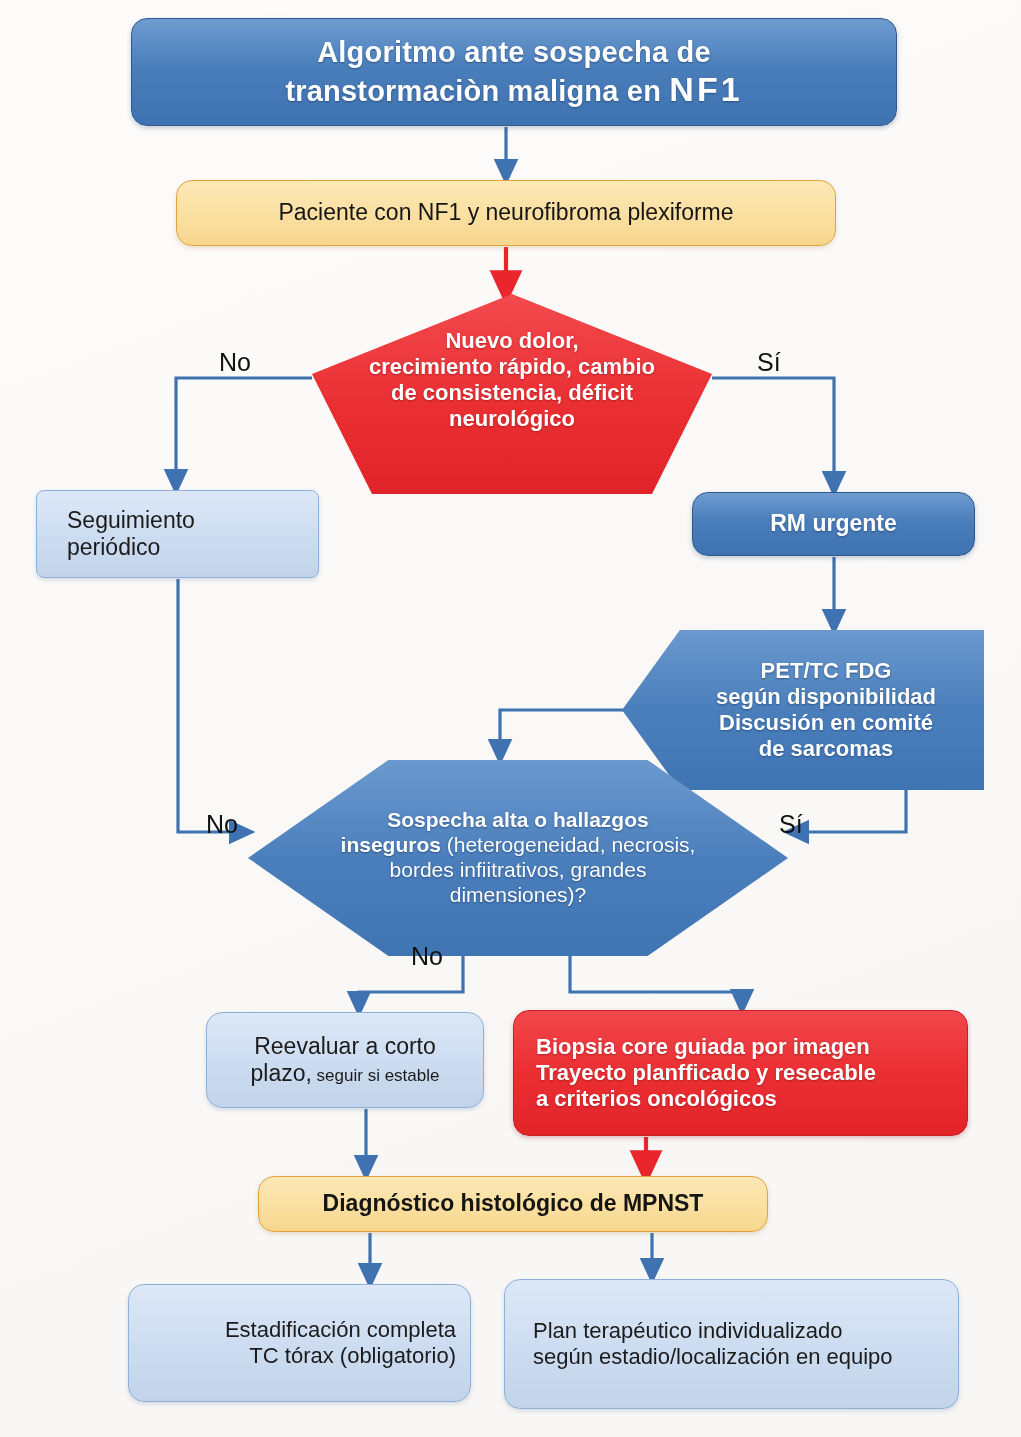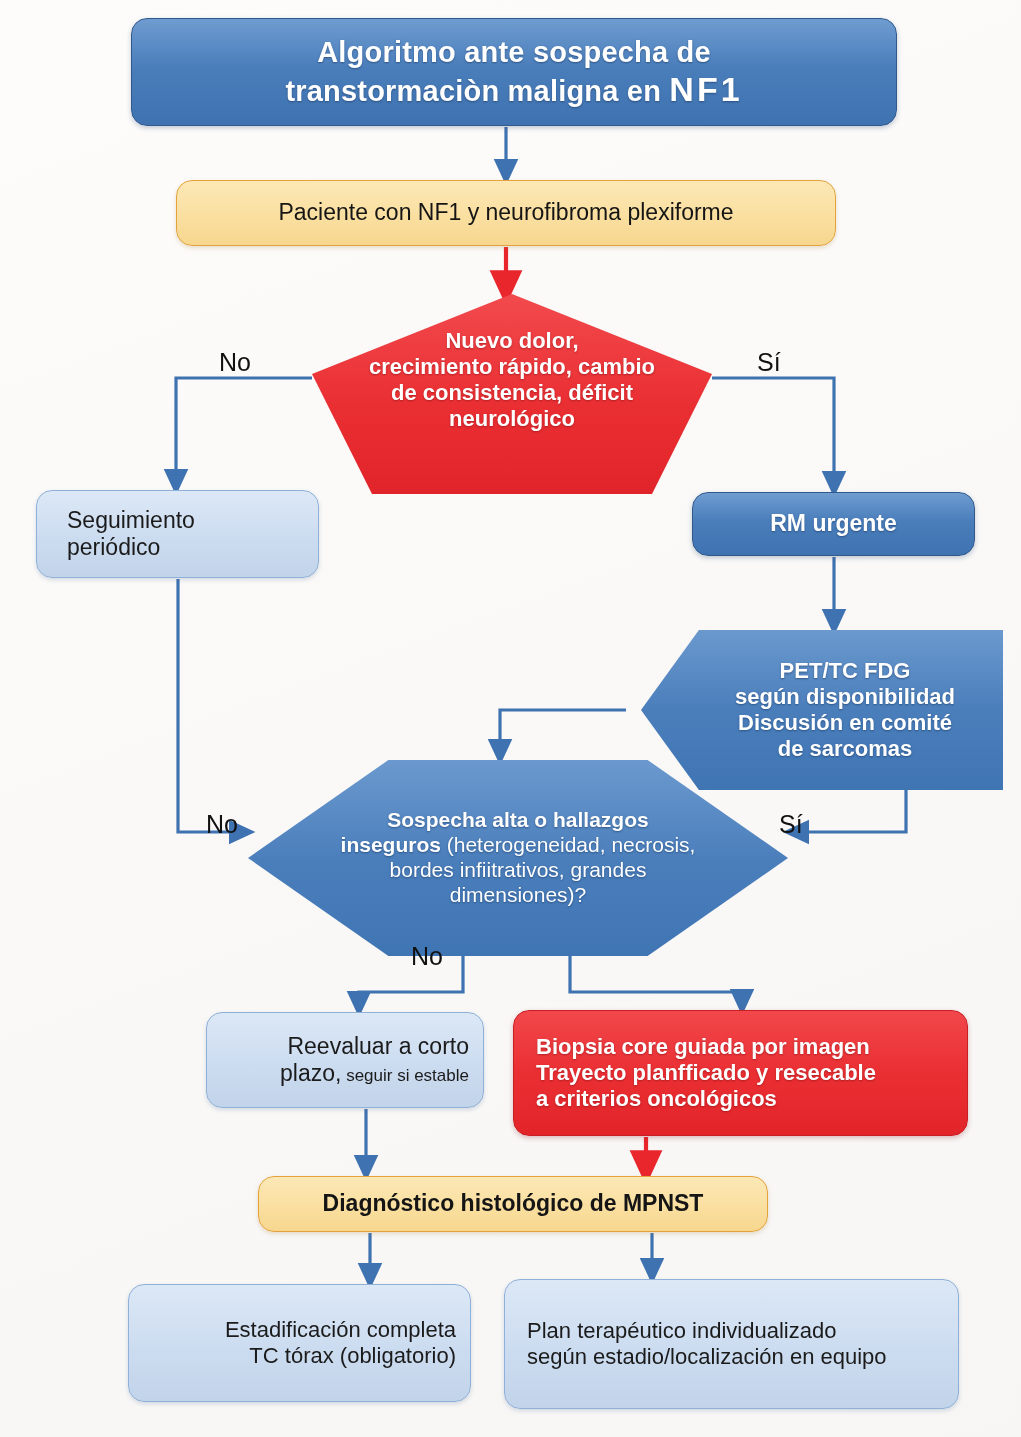--- a/index.html
+++ b/index.html
@@ -80,29 +80,29 @@
     background: linear-gradient(180deg, #f24a4e 0%, #ea2f33 55%, #e12429 100%);
     color: #ffffff; font-weight: bold; font-size: 22px;
     text-shadow: 0 1px 2px rgba(120,15,20,0.5);
     clip-path: polygon(50% 0%, 100% 40%, 85% 100%, 15% 100%, 0% 40%);
     filter: drop-shadow(0 2px 4px rgba(150,40,45,0.3));
     align-items: flex-start;
   }
   #n-dec1 .txt { padding-top: 34px; }
 
   
-  #n-segui { left: 36px; top: 490px; width: 283px; height: 88px; font-size: 23px; justify-content: flex-start; }
+  #n-segui { left: 36px; top: 490px; width: 283px; height: 88px; font-size: 23px; justify-content: flex-start; border-radius: 8px; }
   #n-segui .txt { text-align: left; padding-left: 30px; }
 
   
   #n-rm { left: 692px; top: 492px; width: 283px; height: 64px; font-size: 23px; }
 
   
   #n-pet {
-    left: 641px; top: 630px; width: 362px; height: 160px;
+    left: 622px; top: 630px; width: 362px; height: 160px;
     background: linear-gradient(180deg, #6b99ce 0%, #4a7ebb 50%, #4075b4 100%);
     color: #ffffff; font-weight: bold; font-size: 22px;
     text-shadow: 0 1px 2px rgba(20,50,90,0.55);
     clip-path: polygon(16% 0%, 100% 0%, 100% 100%, 16% 100%, 0% 50%);
     filter: drop-shadow(0 2px 4px rgba(40,70,110,0.3));
   }
   #n-pet .txt { padding-left: 58px; padding-right: 12px; }
 
   
   #n-dec2 {
@@ -111,37 +111,37 @@
     color: #ffffff; font-weight: bold; font-size: 21px;
     text-shadow: 0 1px 2px rgba(20,50,90,0.55);
     clip-path: polygon(26% 0%, 74% 0%, 100% 50%, 74% 100%, 26% 100%, 0% 50%);
     filter: drop-shadow(0 2px 4px rgba(40,70,110,0.3));
   }
   #n-dec2 .txt { padding: 0 36px; }
   #n-dec2 .light { font-weight: normal; }
 
   
   #n-reev { left: 206px; top: 1012px; width: 278px; height: 96px; font-size: 23px; justify-content: flex-start; }
-  #n-reev .txt { text-align: right; }
+  #n-reev .txt { text-align: center; }
   #n-reev .small { font-size: 17px; }
 
   
   #n-biop { left: 513px; top: 1010px; width: 455px; height: 126px; font-size: 22px; }
   #n-biop .txt { text-align: left; padding-left: 22px; }
 
   
   #n-diag { left: 258px; top: 1176px; width: 510px; height: 56px; font-size: 23px; font-weight: bold; }
 
   
   #n-estad { left: 128px; top: 1284px; width: 343px; height: 118px; font-size: 22px; justify-content: flex-start; }
   #n-estad .txt { text-align: right; padding-left: 22px; }
 
   
   #n-plan { left: 504px; top: 1279px; width: 455px; height: 130px; font-size: 22px; justify-content: flex-start; }
-  #n-plan .txt { text-align: left; padding-left: 22px; }
+  #n-plan .txt { text-align: left; padding-left: 28px; }
 
   
   .elabel {
     position: absolute;
     color: #111111;
     font-size: 25px;
     font-family: "Liberation Sans", sans-serif;
   }
   #lbl-no1 { left: 219px; top: 348px; }
   #lbl-si1 { left: 757px; top: 348px; }

